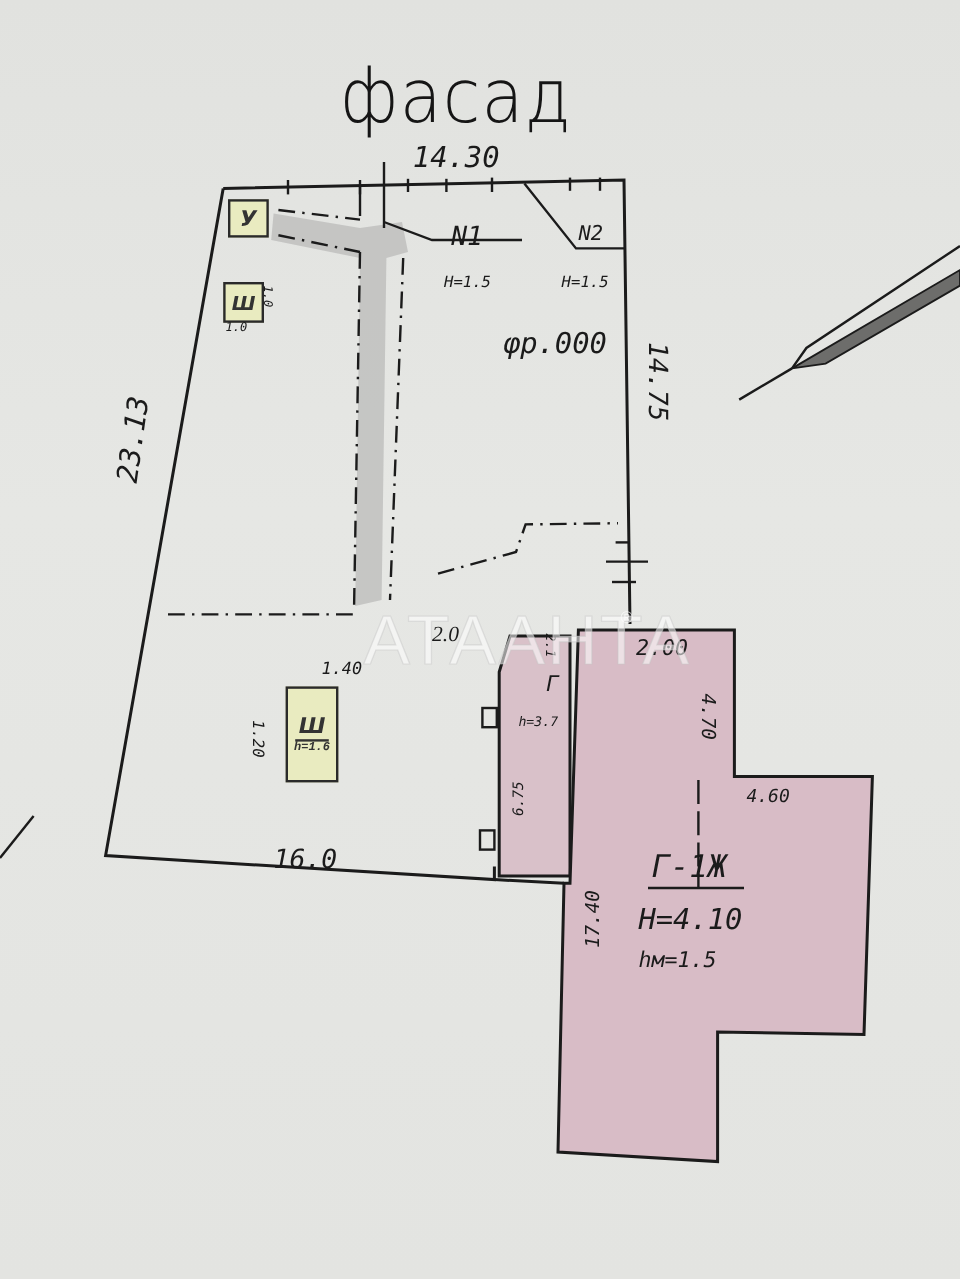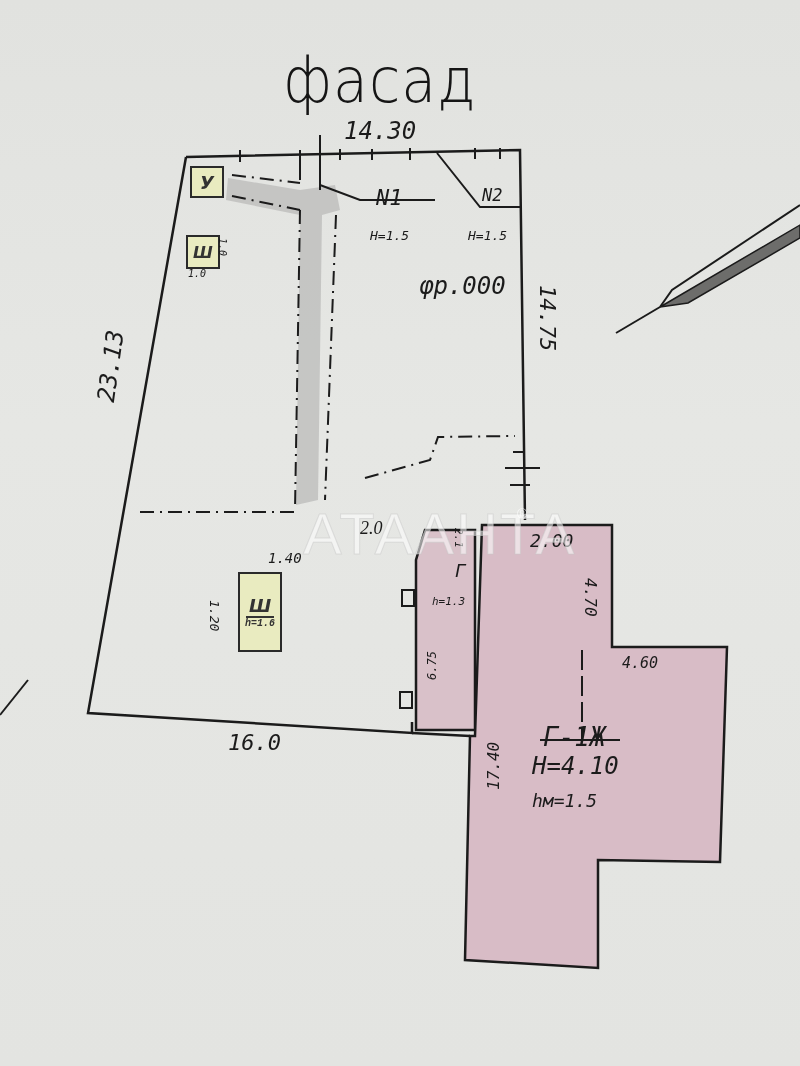--- a/index.html
+++ b/index.html
@@ -101,21 +101,21 @@
   </g>
 
   <line x1="0" y1="715" x2="28" y2="680" stroke="#1b1b1b" stroke-width="2"></line>
 </svg>
 
 <div class="title">фасад</div>
 
 <div class="hand" style="left:344px; top:117px; font-size:24px;">14.30</div>
 <div class="hand" style="left:92px; top:400px; font-size:24px; transform:rotate(-82deg); transform-origin:left top;">23.13</div>
 <div class="hand" style="left:560px; top:285px; font-size:22px; transform:rotate(90deg); transform-origin:left top;">14.75</div>
-<div class="hand" style="left:228px; top:730px; font-size:22px;">16.0</div>
+<div class="hand" style="left:228px; top:704px; font-size:22px;">16.0</div>
 <div class="hand" style="left:390px; top:272px; font-size:24px;margin-left:29px;">φр.000</div>
 
 <div class="hand" style="left:376px; top:185px; font-size:22px;">N1</div>
 <div class="hand" style="left:370px; top:228px; font-size:13px;">H=1.5</div>
 <div class="hand" style="left:482px; top:185px; font-size:17px;">N2</div>
 <div class="hand" style="left:468px; top:228px; font-size:13px;">H=1.5</div>
 
 <div class="box-label" style="left:190px; top:166px; width:30px; height:28px; font-size:18px;">
   <span>У</span>
 </div>
@@ -129,26 +129,26 @@
 <div class="box-label" style="left:238px; top:572px; width:40px; height:76px; flex-direction:column; font-size:18px;">
   <span style="border-bottom:2px solid #333; padding:0 3px;">Ш</span>
   <span style="font-size:10px;font-family:Liberation Mono, monospace;">h=1.6</span>
 </div>
 <div class="hand" style="left:253px; top:550px; font-size:14px;margin-left:15px;">1.40</div>
 <div class="hand" style="left:222px; top:600px; font-size:13px; transform:rotate(90deg); transform-origin:left top;">1.20</div>
 
 <div class="hand" style="left:360px; top:518px; font-size:18px;font-family:Liberation Serif, serif;">2.0</div>
 
 <div class="hand" style="left:455px; top:560px; font-size:18px;">Г</div>
-<div class="hand" style="left:432px; top:595px; font-size:11px;">h=1.3</div>
+<div class="hand" style="left:432px; top:595px; font-size:11px;">h=3.7</div>
 <div class="hand" style="left:425px; top:680px; font-size:12px; transform:rotate(-90deg); transform-origin:left top;">6.75</div>
 <div class="hand" style="left:465px; top:528px; font-size:11px; transform:rotate(90deg); transform-origin:left top;">2.1</div>
 
 <div class="hand" style="left:530px; top:530px; font-size:18px;">2.00</div>
 <div class="hand" style="left:600px; top:578px; font-size:16px; transform:rotate(90deg); transform-origin:left top;">4.70</div>
 <div class="hand" style="left:622px; top:654px; font-size:15px;">4.60</div>
 <div class="hand" style="left:484px; top:790px; font-size:16px; transform:rotate(-90deg); transform-origin:left top;">17.40</div>
-<div class="hand" style="left:543px; top:708px; font-size:26px;margin-top:14px;">Г-1Ж</div>
+<div class="hand" style="left:543px; top:708px; font-size:26px;">Г-1Ж</div>
 <div class="hand" style="left:532px; top:752px; font-size:24px;">H=4.10</div>
 <div class="hand" style="left:532px; top:790px; font-size:18px;">hм=1.5</div>
 
 <div class="watermark">АТААНТА</div>
 <div class="wm-reg">®</div>
 
 </body></html>

